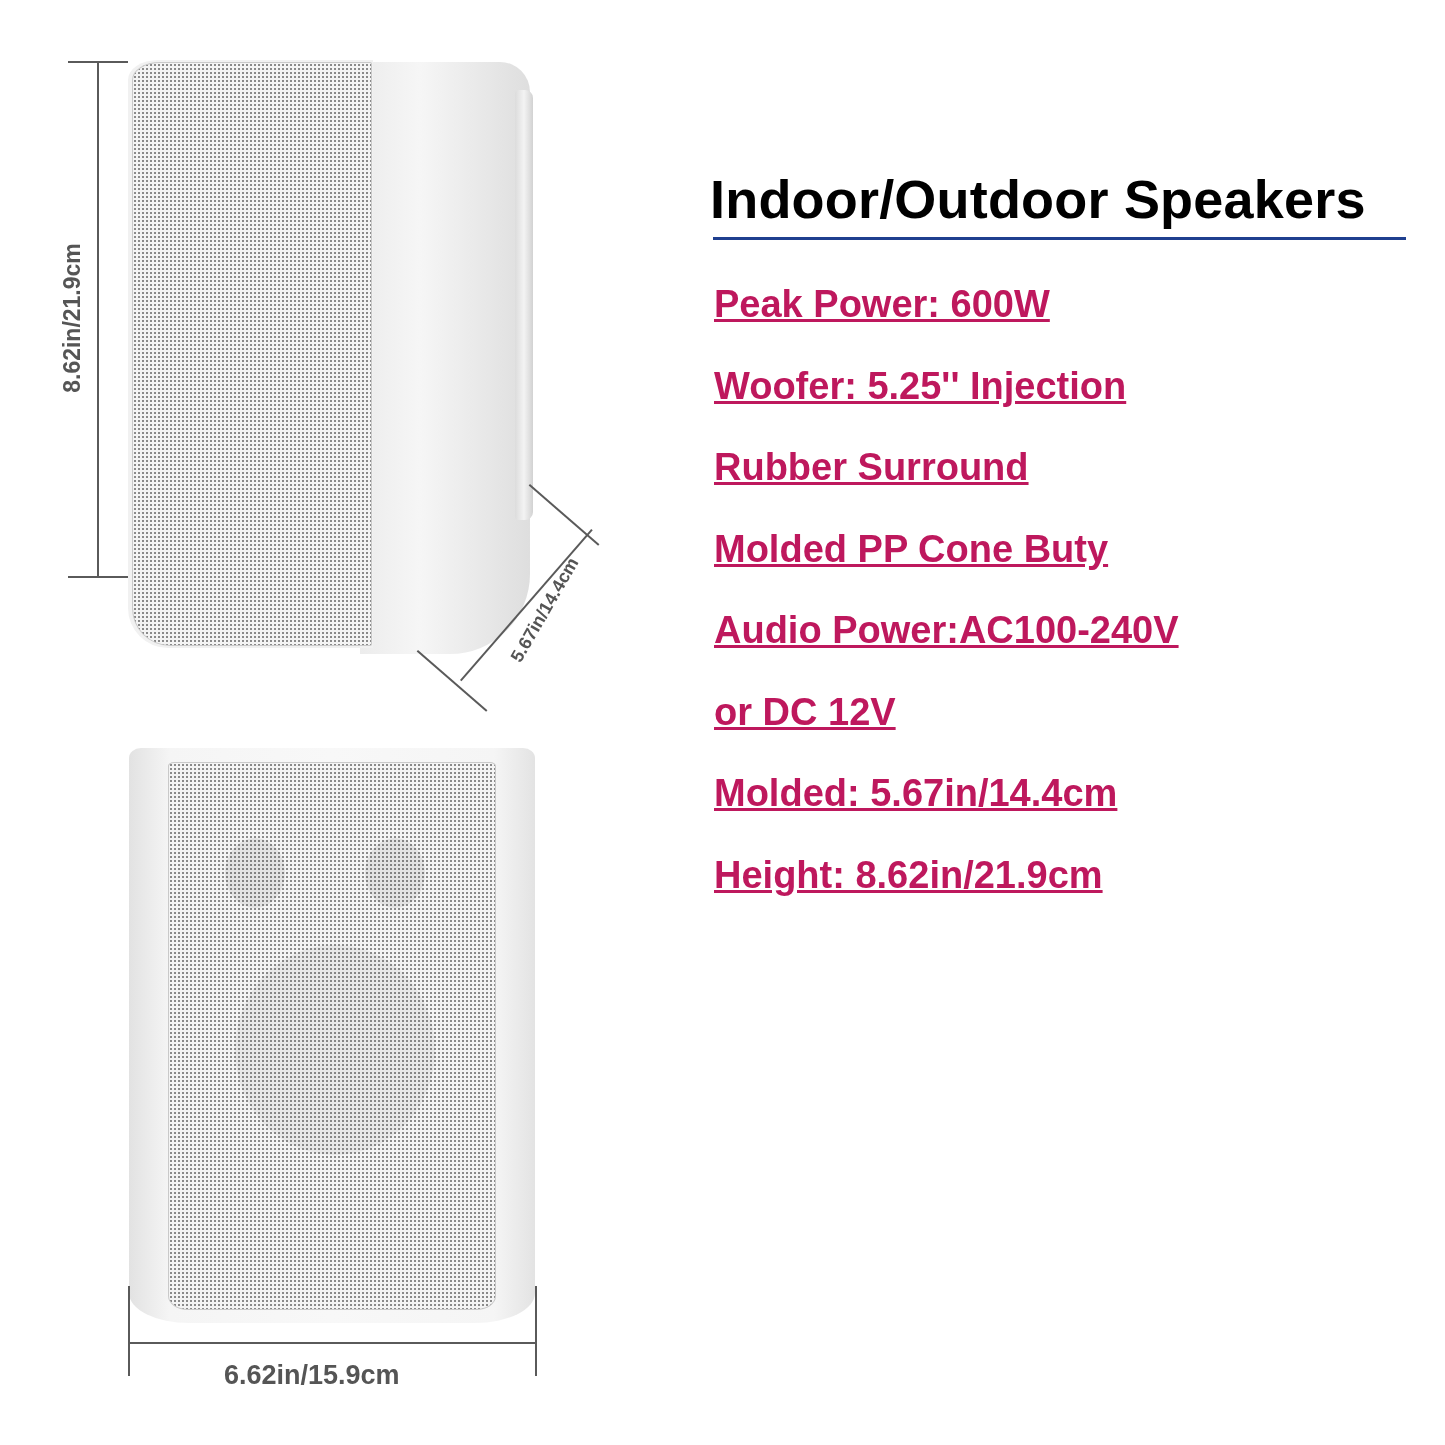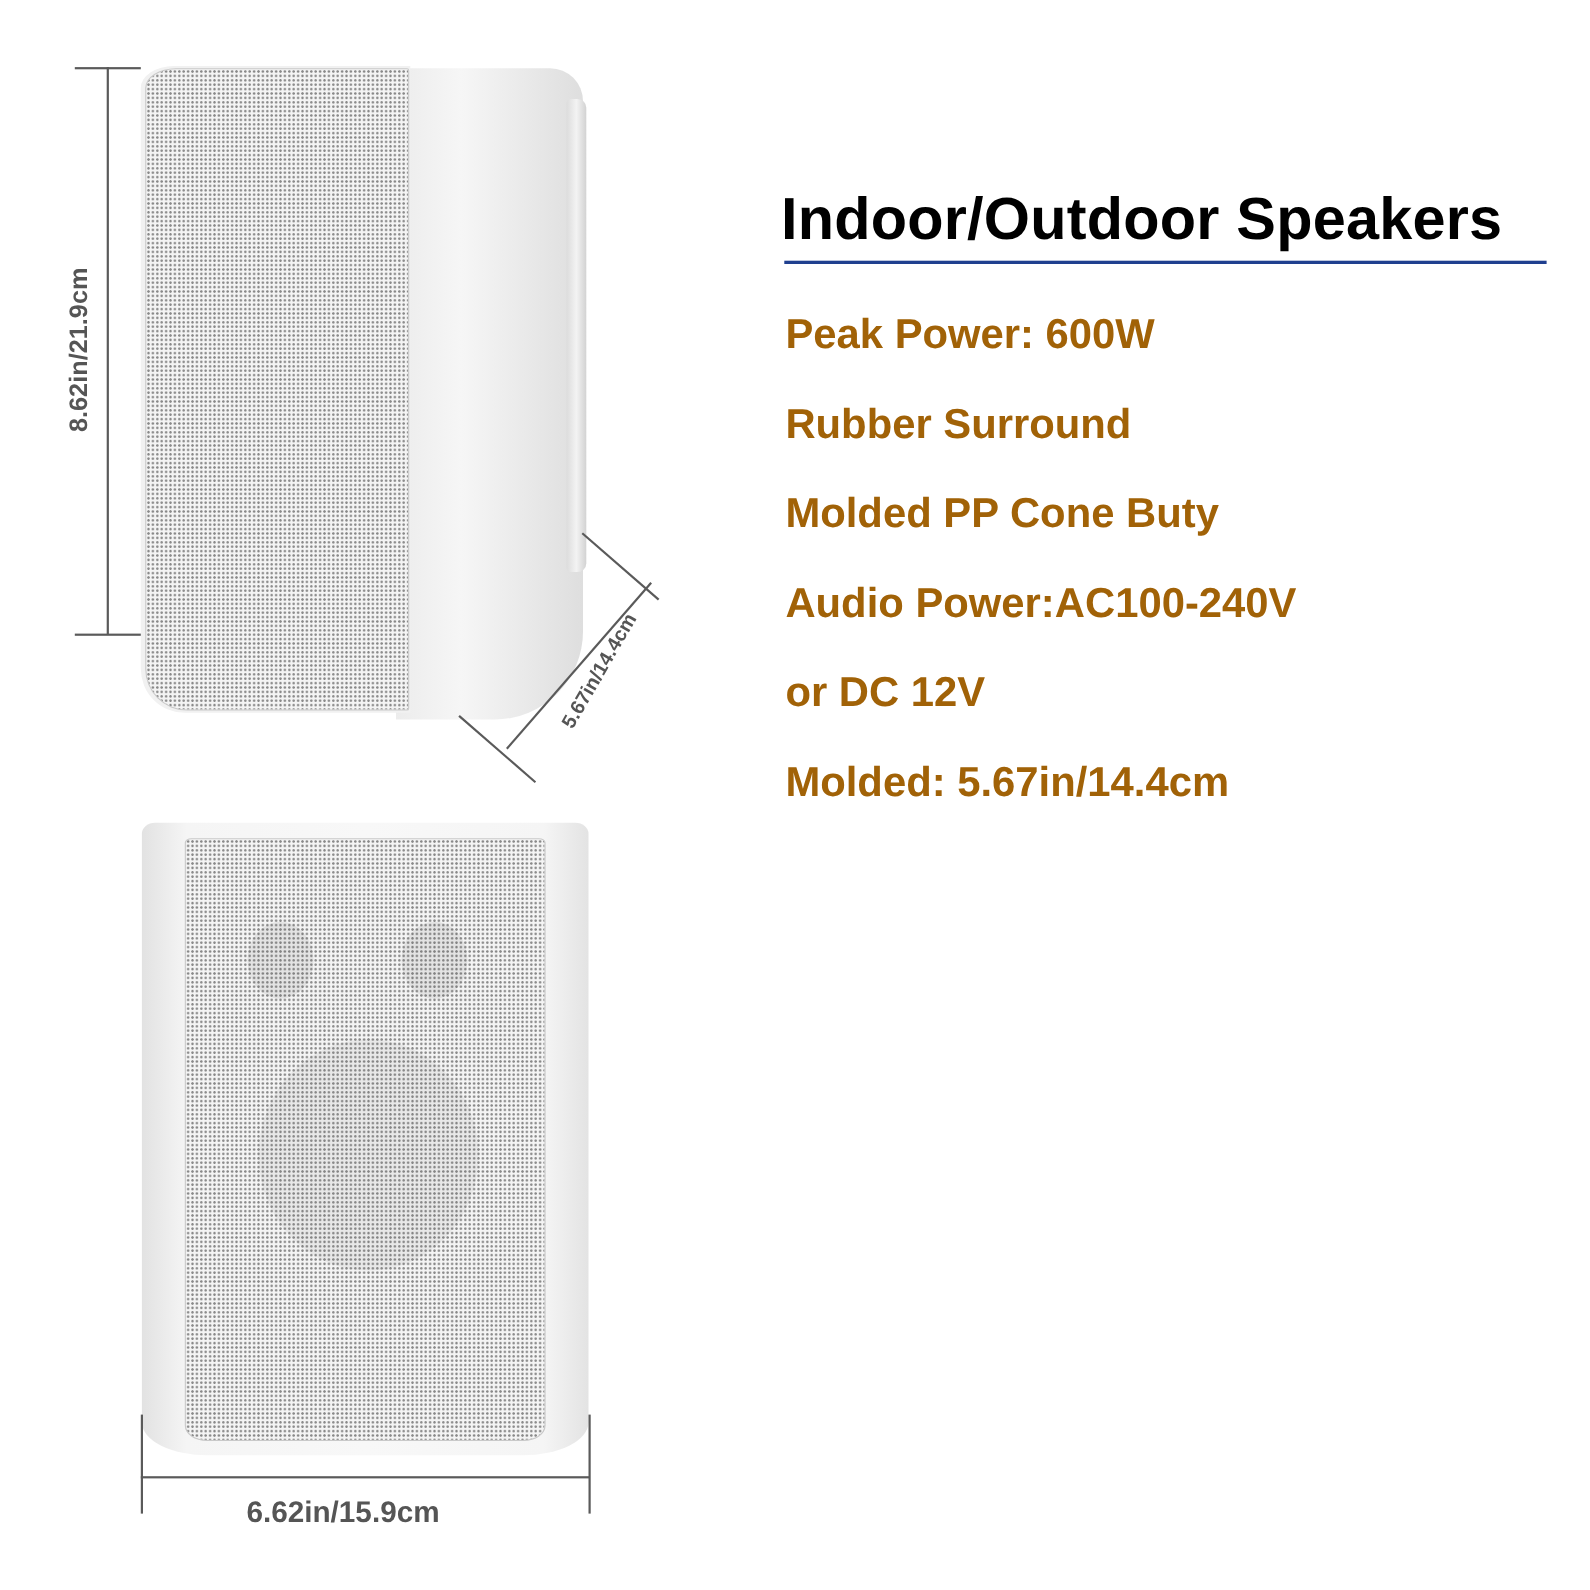--- a/index.html
+++ b/index.html
@@ -27,21 +27,21 @@
     .spk2-body { position: absolute; left: 129px; top: 748px; width: 406px; height: 575px;
       background: linear-gradient(90deg, #e2e2e2 0%, #f5f5f5 10%, #f8f8f8 50%, #f5f5f5 90%, #e3e3e3 100%);
       border-radius: 12px 12px 60px 60px / 10px 10px 30px 30px; }
     .spk2-grille { left: 168px; top: 762px; width: 328px; height: 548px; border-radius: 6px 6px 20px 20px / 4px 4px 14px 14px; }
     .driver-shadow { position: absolute; border-radius: 50%; background: rgba(80,80,80,0.10); }
 
     
     .title { position: absolute; left: 710px; top: 168px; font-size: 54px; font-weight: bold; color: #000000; letter-spacing: 0.2px; white-space: nowrap; }
     .title-rule { position: absolute; left: 713px; top: 237px; width: 693px; height: 3px; background: #1f3f8f; }
     .spec-list { position: absolute; left: 714px; top: 281px; margin: 0; padding: 0; list-style: none; }
-    .spec-list li { height: 81.5px; font-size: 38px; font-weight: bold; color: #a16207; white-space: nowrap; line-height: 46px; }
+    .spec-list li { height: 81.5px; font-size: 38px; font-weight: bold; color: #be185d; white-space: nowrap; line-height: 46px; text-decoration: underline; }
   </style>
 </head>
 <body>
 
 <div>
   <div class="spk1-body"></div>
   <div class="spk1-bracket"></div>
   <div class="spk1-front"></div>
   <div class="grille spk1-grille"></div>
 </div>
@@ -73,19 +73,21 @@
   <div class="dim-line" style="left:535px; top:1286px; width:1.5px; height:90px;"></div>
   <div class="dim-line" style="left:128px; top:1342px; width:408px; height:1.5px;"></div>
   <div class="dim-label" style="left:224px; top:1360px; font-size:27px;">6.62in/15.9cm</div>
 </div>
 
 <div>
   <div class="title">Indoor/Outdoor Speakers</div>
   <div class="title-rule"></div>
   <ul class="spec-list">
     <li>Peak Power: 600W</li>
+    <li>Woofer: 5.25'' Injection</li>
     <li>Rubber Surround</li>
     <li>Molded PP Cone Buty</li>
     <li>Audio Power:AC100-240V</li>
     <li>or DC 12V</li>
     <li>Molded: 5.67in/14.4cm</li>
+    <li>Height: 8.62in/21.9cm</li>
   </ul>
 </div>
 
 </body></html>

